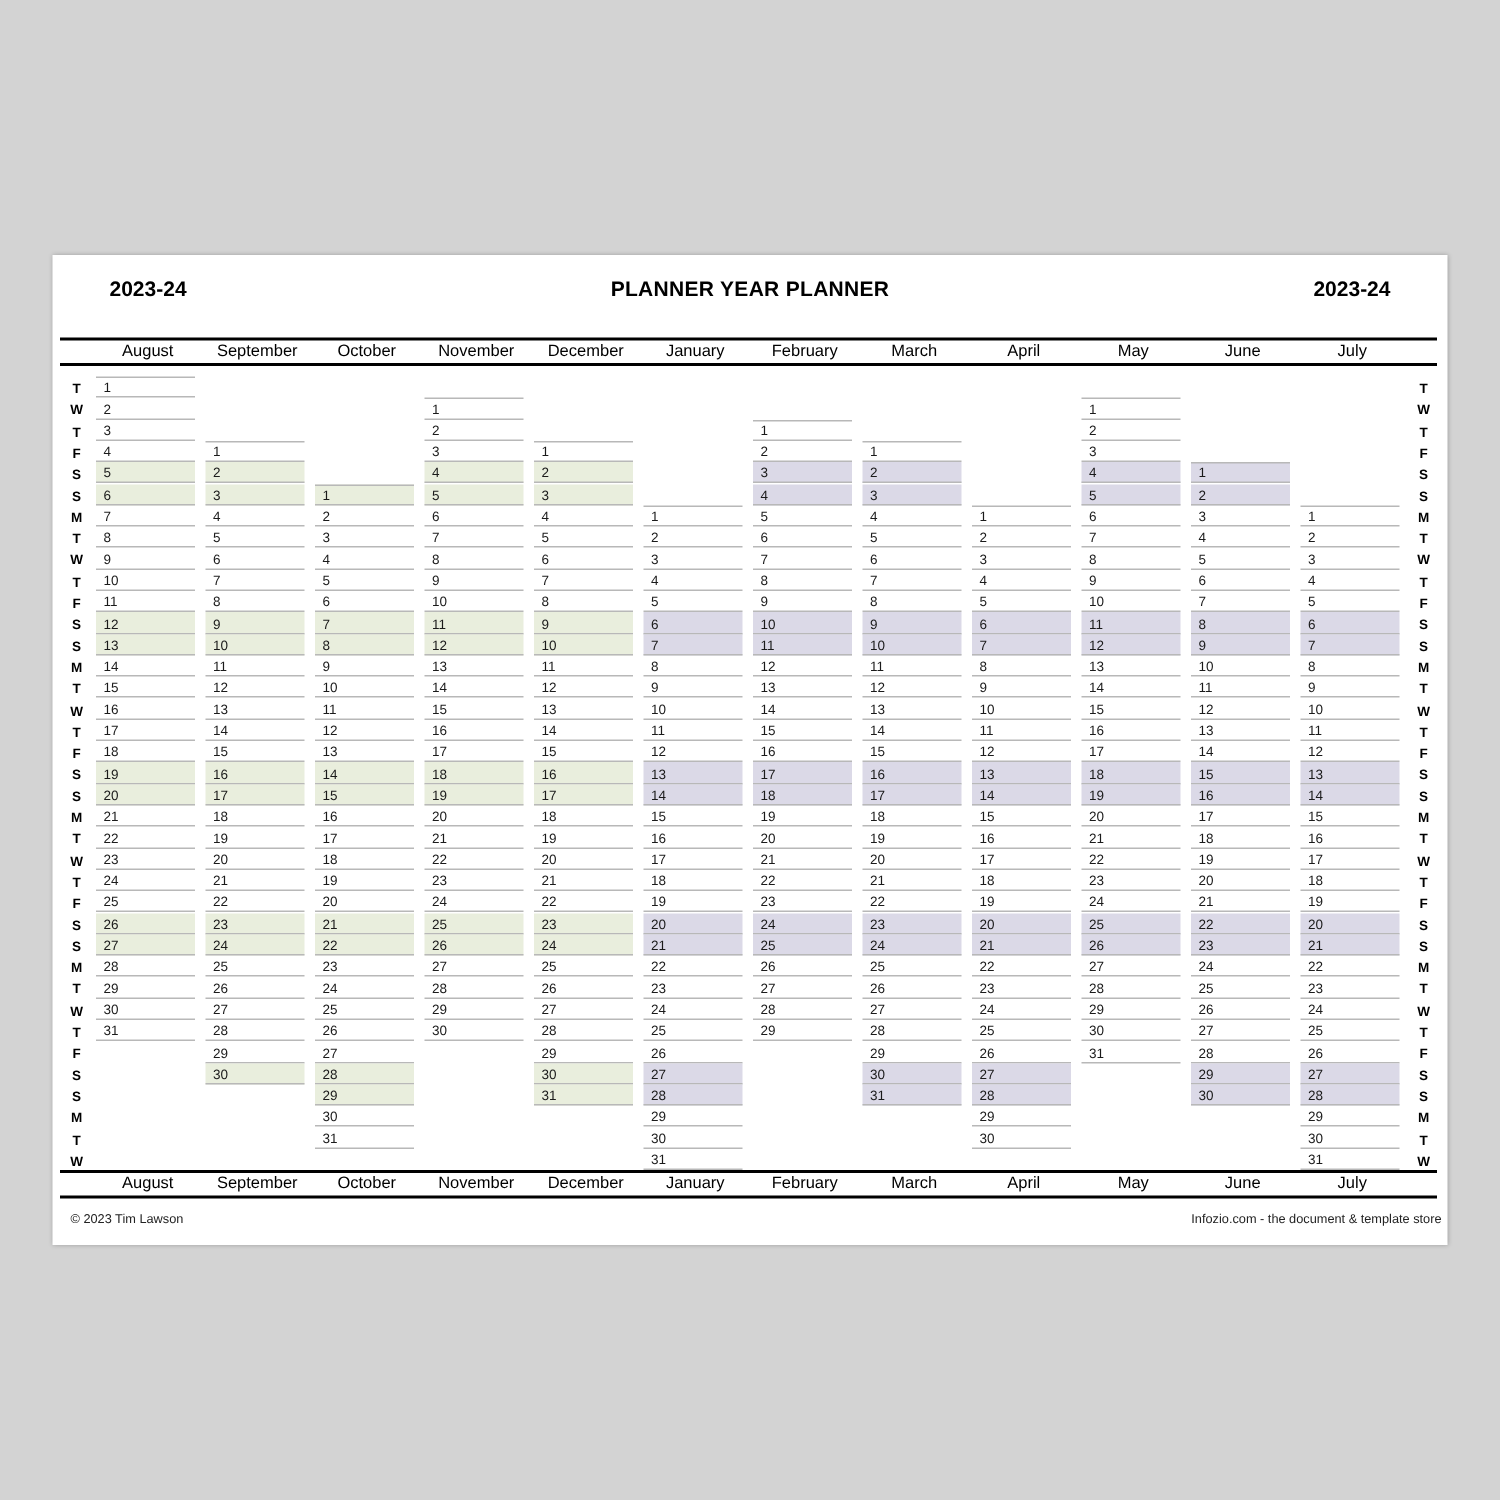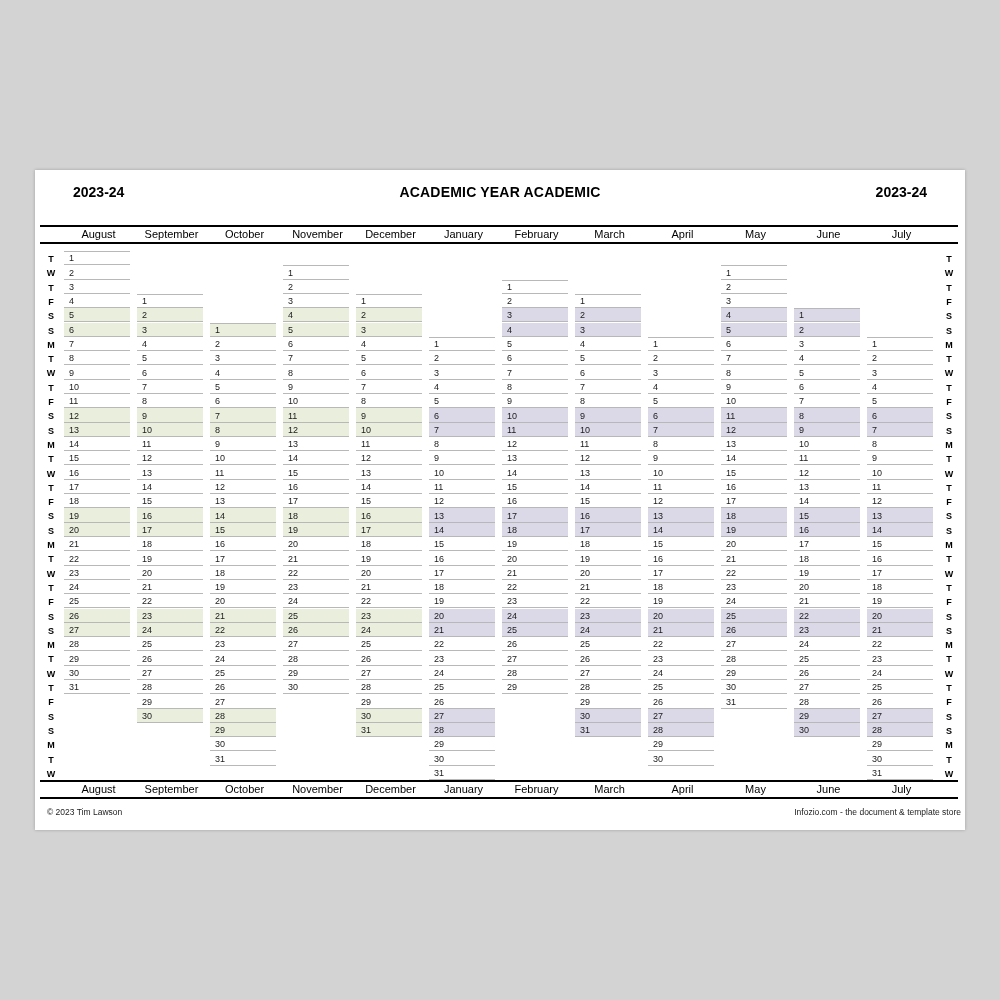--- a/index.html
+++ b/index.html
@@ -57,21 +57,21 @@
   }
   .footer.left{left:12px;}
   .footer.right{right:4px;}
 </style>
 </head>
 <body>
 
 <div class="sheet">
 
   <div class="year left">2023-24</div>
-  <div class="title">ACADEMIC YEAR ACADEMIC</div>
+  <div class="title">PLANNER YEAR PLANNER</div>
   <div class="year right">2023-24</div>
 
   <div class="band top">
       <div class="mlabel" style="left: 22px;">August</div>
       <div class="mlabel" style="left: 95px;">September</div>
       <div class="mlabel" style="left: 168px;">October</div>
       <div class="mlabel" style="left: 241px;">November</div>
       <div class="mlabel" style="left: 314px;">December</div>
       <div class="mlabel" style="left: 387px;">January</div>
       <div class="mlabel" style="left: 460px;">February</div>

